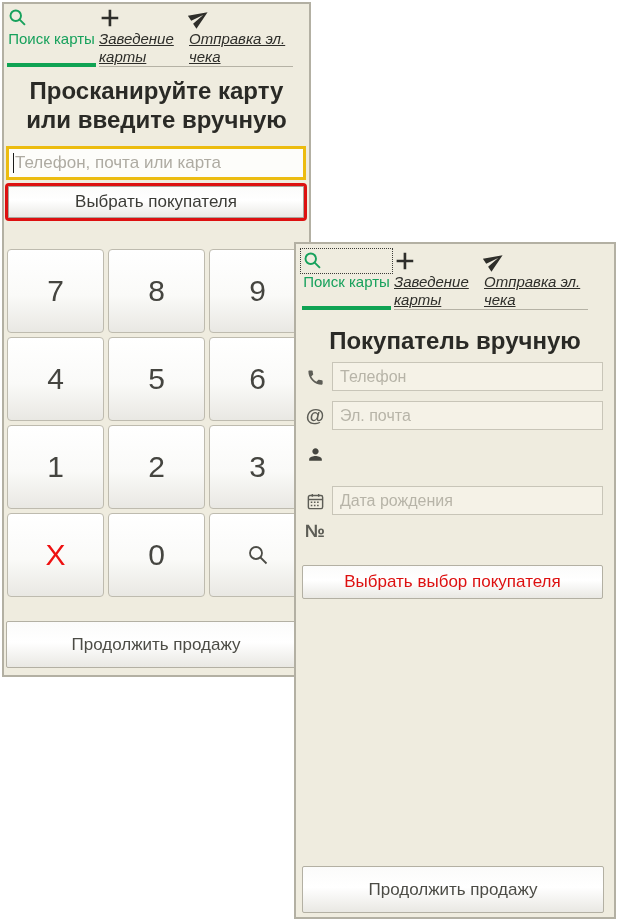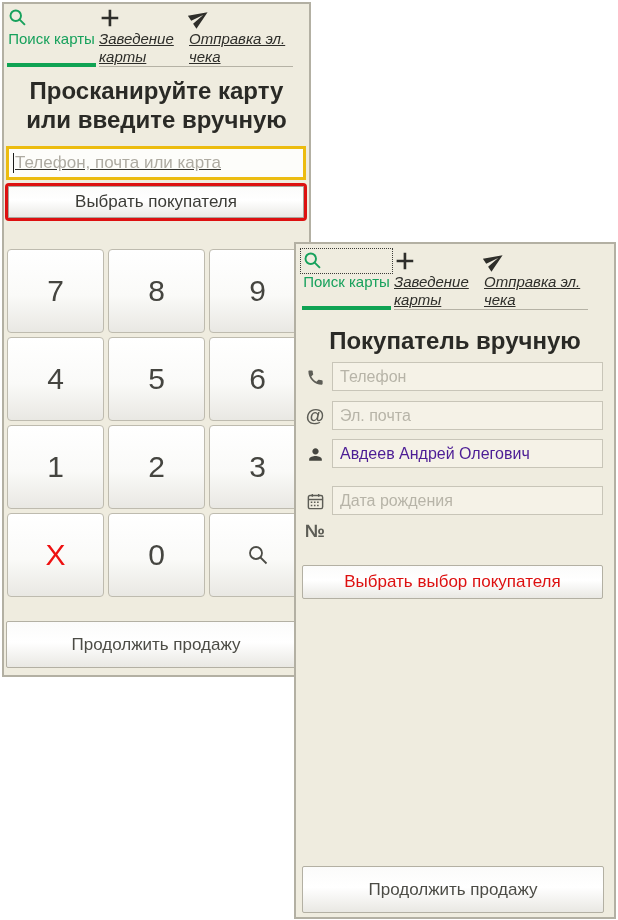--- a/index.html
+++ b/index.html
@@ -19,21 +19,21 @@
   .tab.inactive .tab-icon{color:#2e2e2a;}
   .tab.active{border-bottom:4px solid #0fa353;color:#17a15c;text-align:center;}
   .tab.active .tab-icon{color:#17a15c;}
   .focus-dotted{outline:1px dotted #3c3c38;outline-offset:1px;}
 
   
   .big-title{position:absolute;left:0;width:100%;text-align:center;font-weight:bold;color:#2a2a26;font-size:24px;line-height:29px;}
 
   
   .gold-input-wrap{position:absolute;left:2px;top:142px;width:300px;height:34px;box-sizing:border-box;border:3px solid #ecbc10;background:#fdfdfa;}
-  .gold-input-wrap input{position:absolute;inset:0;width:100%;height:100%;border:0;outline:0;background:transparent;font-family:"Liberation Sans", sans-serif;font-size:17px;color:#33332e;padding:0 6px;box-sizing:border-box;text-decoration:underline;}
+  .gold-input-wrap input{position:absolute;inset:0;width:100%;height:100%;border:0;outline:0;background:transparent;font-family:"Liberation Sans", sans-serif;font-size:17px;color:#33332e;padding:0 6px;box-sizing:border-box;}
   .gold-input-wrap input::placeholder{color:#aeaba2;opacity:1;}
   .caret{position:absolute;left:4px;top:4px;width:1px;height:20px;background:#1c1c1a;}
 
   
   .btn{display:flex;align-items:center;justify-content:center;box-sizing:border-box;cursor:pointer;
        background:linear-gradient(to bottom,#fbfbfa 0%,#ffffff 45%,#e9e8e3 100%);
        border:1px solid #b3b0a3;border-radius:2px;font-size:17px;color:#4c4c46;
        font-family:"Liberation Sans", sans-serif;}
   .select-btn{position:absolute;left:1px;top:179px;width:302px;height:38px;border:3px solid #dd1010;border-radius:4px;
        box-shadow:inset 0 0 0 1px #a9a69c;color:#3b3b36;}
@@ -46,21 +46,21 @@
   .key{display:flex;align-items:center;justify-content:center;border:1px solid #bebbaf;border-radius:4px;box-sizing:border-box;
        background:linear-gradient(to bottom,#ffffff 0%,#fafaf8 55%,#e9e8e3 100%);
        font-size:30px;color:#454540;cursor:pointer;}
   .key-x{color:#ee1111;}
   .key .key-search-icon{color:#4c4c46;}
 
   
   .field-row{position:absolute;left:4px;width:302px;height:29px;}
   .field-row .f-icon{position:absolute;left:2px;top:3px;width:26px;height:24px;display:flex;align-items:center;justify-content:center;color:#5d5d56;}
   .field-row input{position:absolute;left:32px;top:0;width:271px;height:29px;box-sizing:border-box;border:1px solid #c8c5b8;background:#f5f2e7;
-       font-family:"Liberation Sans", sans-serif;font-size:16px;color:#4c1d95;padding:0 7px;outline:0;}
+       font-family:"Liberation Sans", sans-serif;font-size:16px;color:#8b5cf6;padding:0 7px;outline:0;}
   .field-row input::placeholder{color:#b7b4a8;opacity:1;}
   .glyph-icon{font-weight:bold;color:#4c4c46;}
   .at-glyph{font-size:19px;}
   .numero-glyph{font-size:18px;color:#2e2e29;}
   svg{display:block;}
 </style>
 </head>
 <body>
 
 <div class="stage">
@@ -174,21 +174,20 @@
       <span class="f-icon glyph-icon at-glyph">@</span>
       <input type="text" placeholder="Эл. почта" style="">
     </div>
 
     <div class="field-row" style="top:195px;">
       <span class="f-icon" style="color:#45453f;">
         <svg width="19" height="19" viewBox="0 0 24 24" fill="currentColor">
           <path d="M12 12c2.21 0 4-1.79 4-4s-1.79-4-4-4-4 1.79-4 4 1.79 4 4 4zm0 2c-2.67 0-8 1.34-8 4v2h16v-2c0-2.66-5.33-4-8-4z"></path>
         </svg>
       </span>
-      <input type="text" value="Авдеев Андрей Олегович" style="">
     </div>
 
     <div class="field-row" style="top:234px;margin-top:8px;">
       <span class="f-icon">
         <svg width="19" height="19" viewBox="0 0 24 24" fill="none" stroke="currentColor" stroke-width="1.8">
           <rect x="3" y="4.5" width="18" height="16.5" rx="2"></rect>
           <line x1="3" y1="9.5" x2="21" y2="9.5"></line>
           <line x1="8" y1="2.5" x2="8" y2="6"></line>
           <line x1="16" y1="2.5" x2="16" y2="6"></line>
           <line x1="6" y1="13" x2="18" y2="13" stroke-dasharray="2 2"></line>

